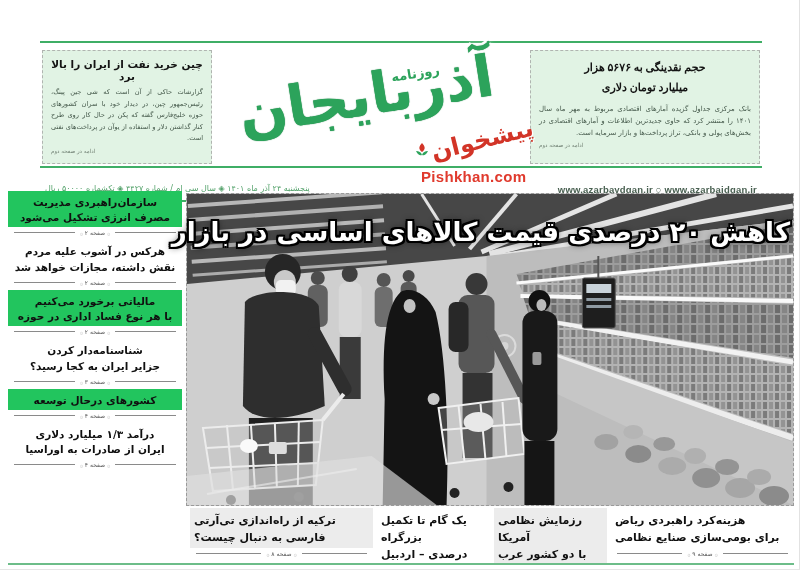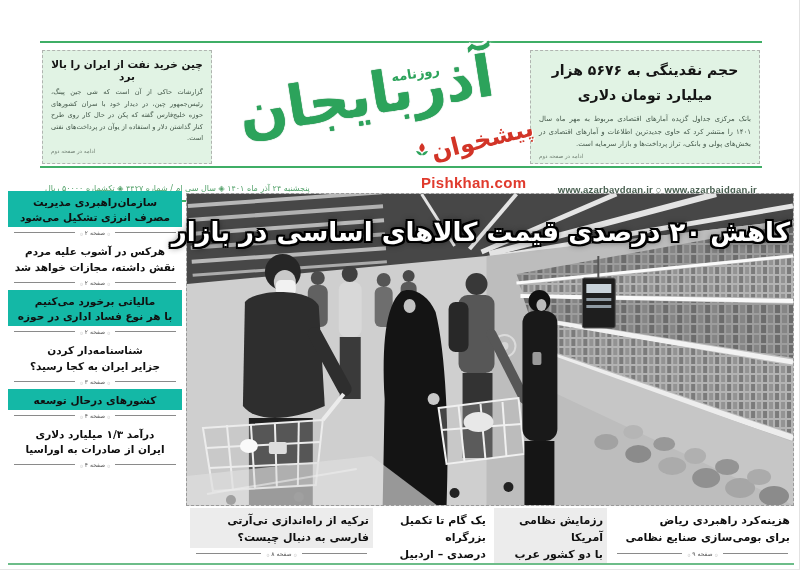--- a/index.html
+++ b/index.html
@@ -16,36 +16,36 @@
   .story-box .t1 { font-weight:bold; color:#141414; text-align:center; }
   .story-box .body { color:#44584a; text-align:justify; line-height:1.75; margin-top:5px; }
   .story-box .more { color:#6f7f72; text-align:left; margin-top:3px; }
 
   .box-left  { left:42px;  top:50px; width:170px; height:114px; }
   .box-left .t1 { font-size:10.5px; }
   .box-left .body { font-size:6.6px; }
   .box-left .more { font-size:5.5px; }
 
   .box-right { left:530px; top:50px; width:230px; height:114px; }
-  .box-right .t1 { font-size:14px; line-height:1.8; }
+  .box-right .t1 { font-size:11px; line-height:1.8;font-family:Liberation Serif, serif; }
   .box-right .body { font-size:7px; }
   .box-right .more { font-size:5.5px; }
 
   
   .logo-wrap { position:absolute; left:212px; top:36px; width:320px; height:150px; z-index:3; direction:rtl; }
   .logo-main { position:absolute; right:6px; top:26px; width:100%; text-align:center;
                font-size:57px; font-weight:bold; color:#2ca35b; transform:rotate(-9deg);
                text-shadow:0 0 1px #157a3d, 2px 2px 0 #ffffff, -2px -2px 0 #ffffff, 0 0 6px rgba(255,255,255,.9);
                letter-spacing:-2px; white-space:nowrap; }
   .logo-tag { position:absolute; right:92px; top:30px; font-size:13px; font-weight:bold; color:#2ca35b;
               transform:rotate(-9deg); }
   .wm-pishkhan { position:absolute; left:430px; top:126px; z-index:4; font-size:24px; font-weight:bold;
                  color:#d23427; transform:rotate(-14deg); text-shadow:1px 1px 0 #fff; direction:rtl; }
   .wm-emblem { position:absolute; left:414px; top:142px; z-index:4; }
-  .wm-site { position:absolute; left:421px; top:174px; z-index:5; font-family:"Liberation Sans", sans-serif;
+  .wm-site { position:absolute; left:421px; top:168px; z-index:5; font-family:"Liberation Sans", sans-serif;
              font-size:15px; font-weight:bold; color:#e03a2d; letter-spacing:.3px;
              text-shadow:0 0 2px #fff; }
 
   
   .dateline { position:absolute; left:40px; top:166px; width:722px; height:15px;
               border-top:2px solid #3fae66; border-bottom:2px solid #3fae66;
               display:flex; justify-content:space-between; align-items:flex-start; padding:16px 5px; }
   .dateline .date { direction:rtl; font-size:8px; color:#55a36c; }
   .dateline .urls { font-family:"Liberation Sans", sans-serif; font-size:9.5px; font-weight:bold;
                     color:#4a6152; letter-spacing:.2px; }
@@ -58,29 +58,29 @@
                    text-align:center; font-size:26px; font-weight:bold; color:#ffffff; white-space:nowrap;
                    text-shadow:-2px 0 0 #000, 2px 0 0 #000, 0 -2px 0 #000, 0 2px 0 #000,
                                -2px -2px 0 #000, 2px 2px 0 #000, -2px 2px 0 #000, 2px -2px 0 #000,
                                0 0 7px rgba(0,0,0,.85); }
 
   
   .sidebar { position:absolute; left:8px; top:191px; width:174px; direction:rtl; }
   .side-item { margin-bottom:3px; }
   .side-item .st { font-size:10.5px; font-weight:bold; color:#101010; text-align:center;
                    line-height:1.45; padding:4px 3px 2px; }
-  .side-item.shaded .st { background:#14b8a6; }
+  .side-item.shaded .st { background:#22c55e; }
   .divider { display:flex; align-items:center; gap:3px; padding:2px 6px 1px; }
   .divider .dline { flex:1; height:1px; background:#8a8a8a; }
   .divider .dtag { font-size:6px; color:#555; white-space:nowrap; }
   .divider .dtag::before, .divider .dtag::after { content:"۞"; color:#999; font-size:5px; margin:0 2px; }
 
   
   .b-box { position:absolute; top:508px; direction:rtl; }
-  .b-box .st { font-size:11px; font-weight:bold; color:#101010; text-align:right; line-height:1.55;
+  .b-box .st { font-size:11px; font-weight:bold; color:#101010; text-align:left; line-height:1.55;
                padding:4px 4px 2px; }
   .b-box.shaded .st { background:#ececec; }
   .b-turkey { left:190px; width:183px; }
   .b-highway { left:377px; width:113px; }
   .b-drill { left:494px; width:113px; }
   .b-riyadh { left:611px; width:183px; }
 
   .bottom-rule { position:absolute; left:8px; top:563px; width:786px; height:2px; background:#6dbd89; }
 </style>
 </head>

